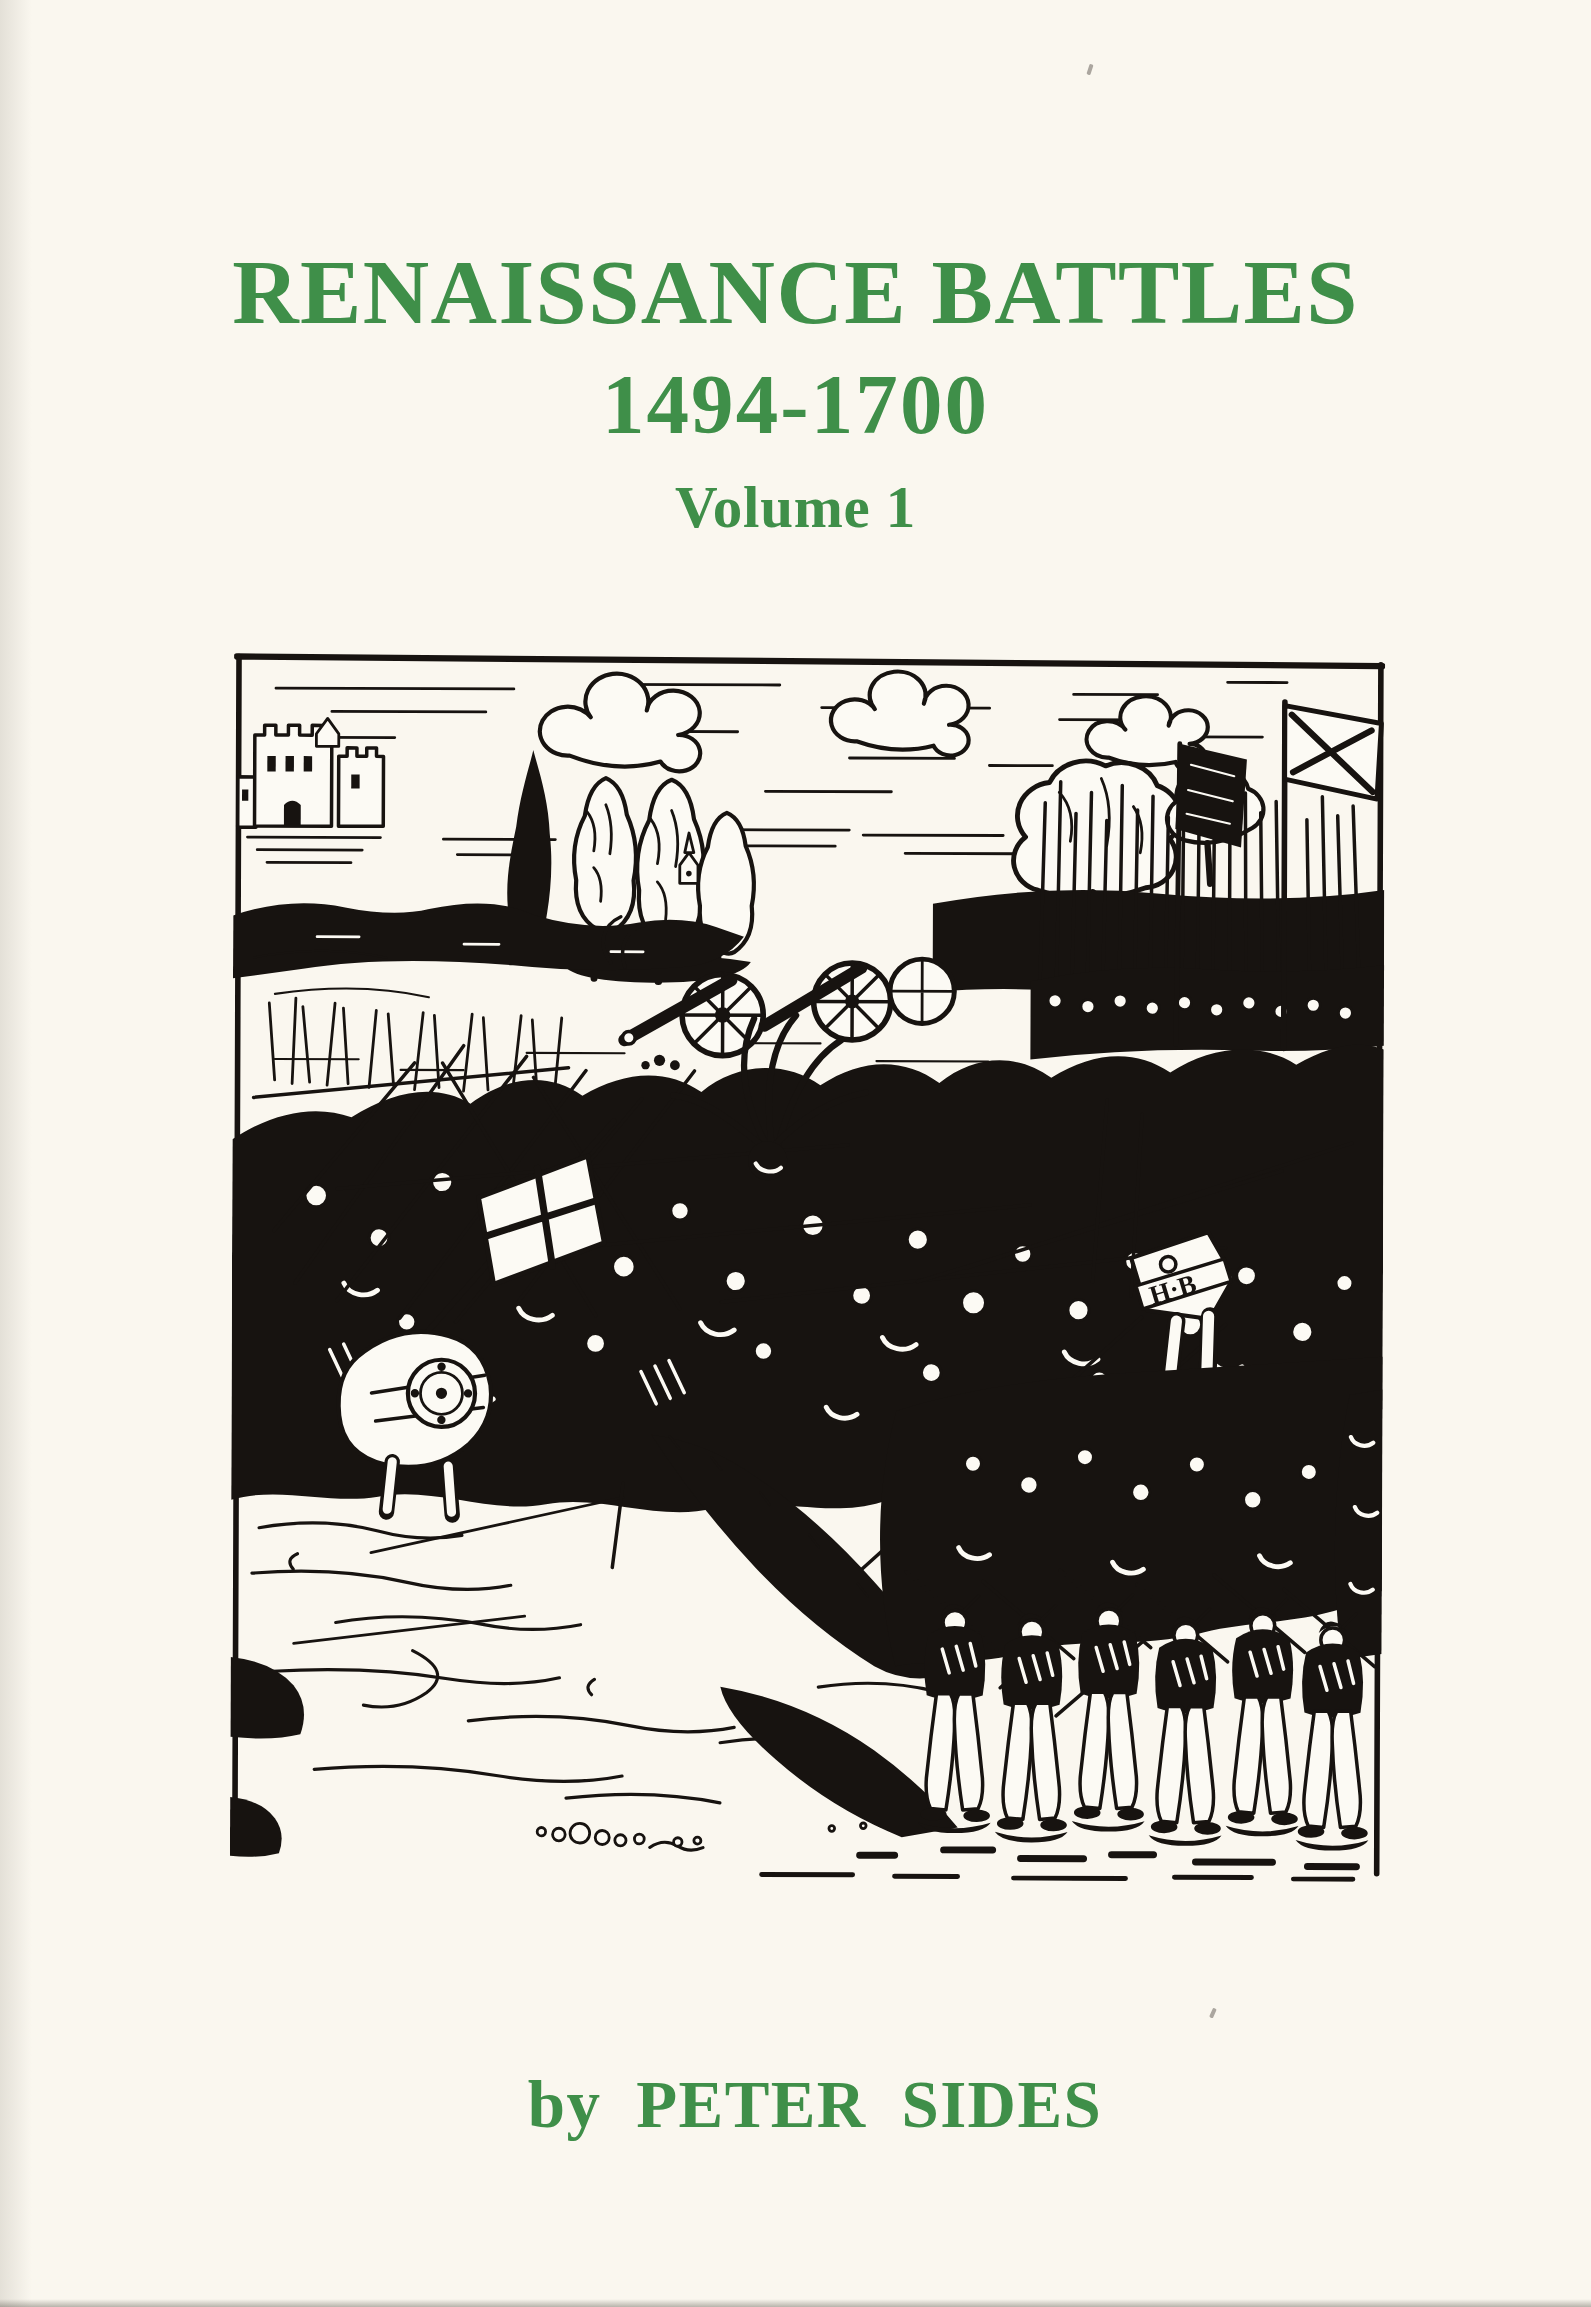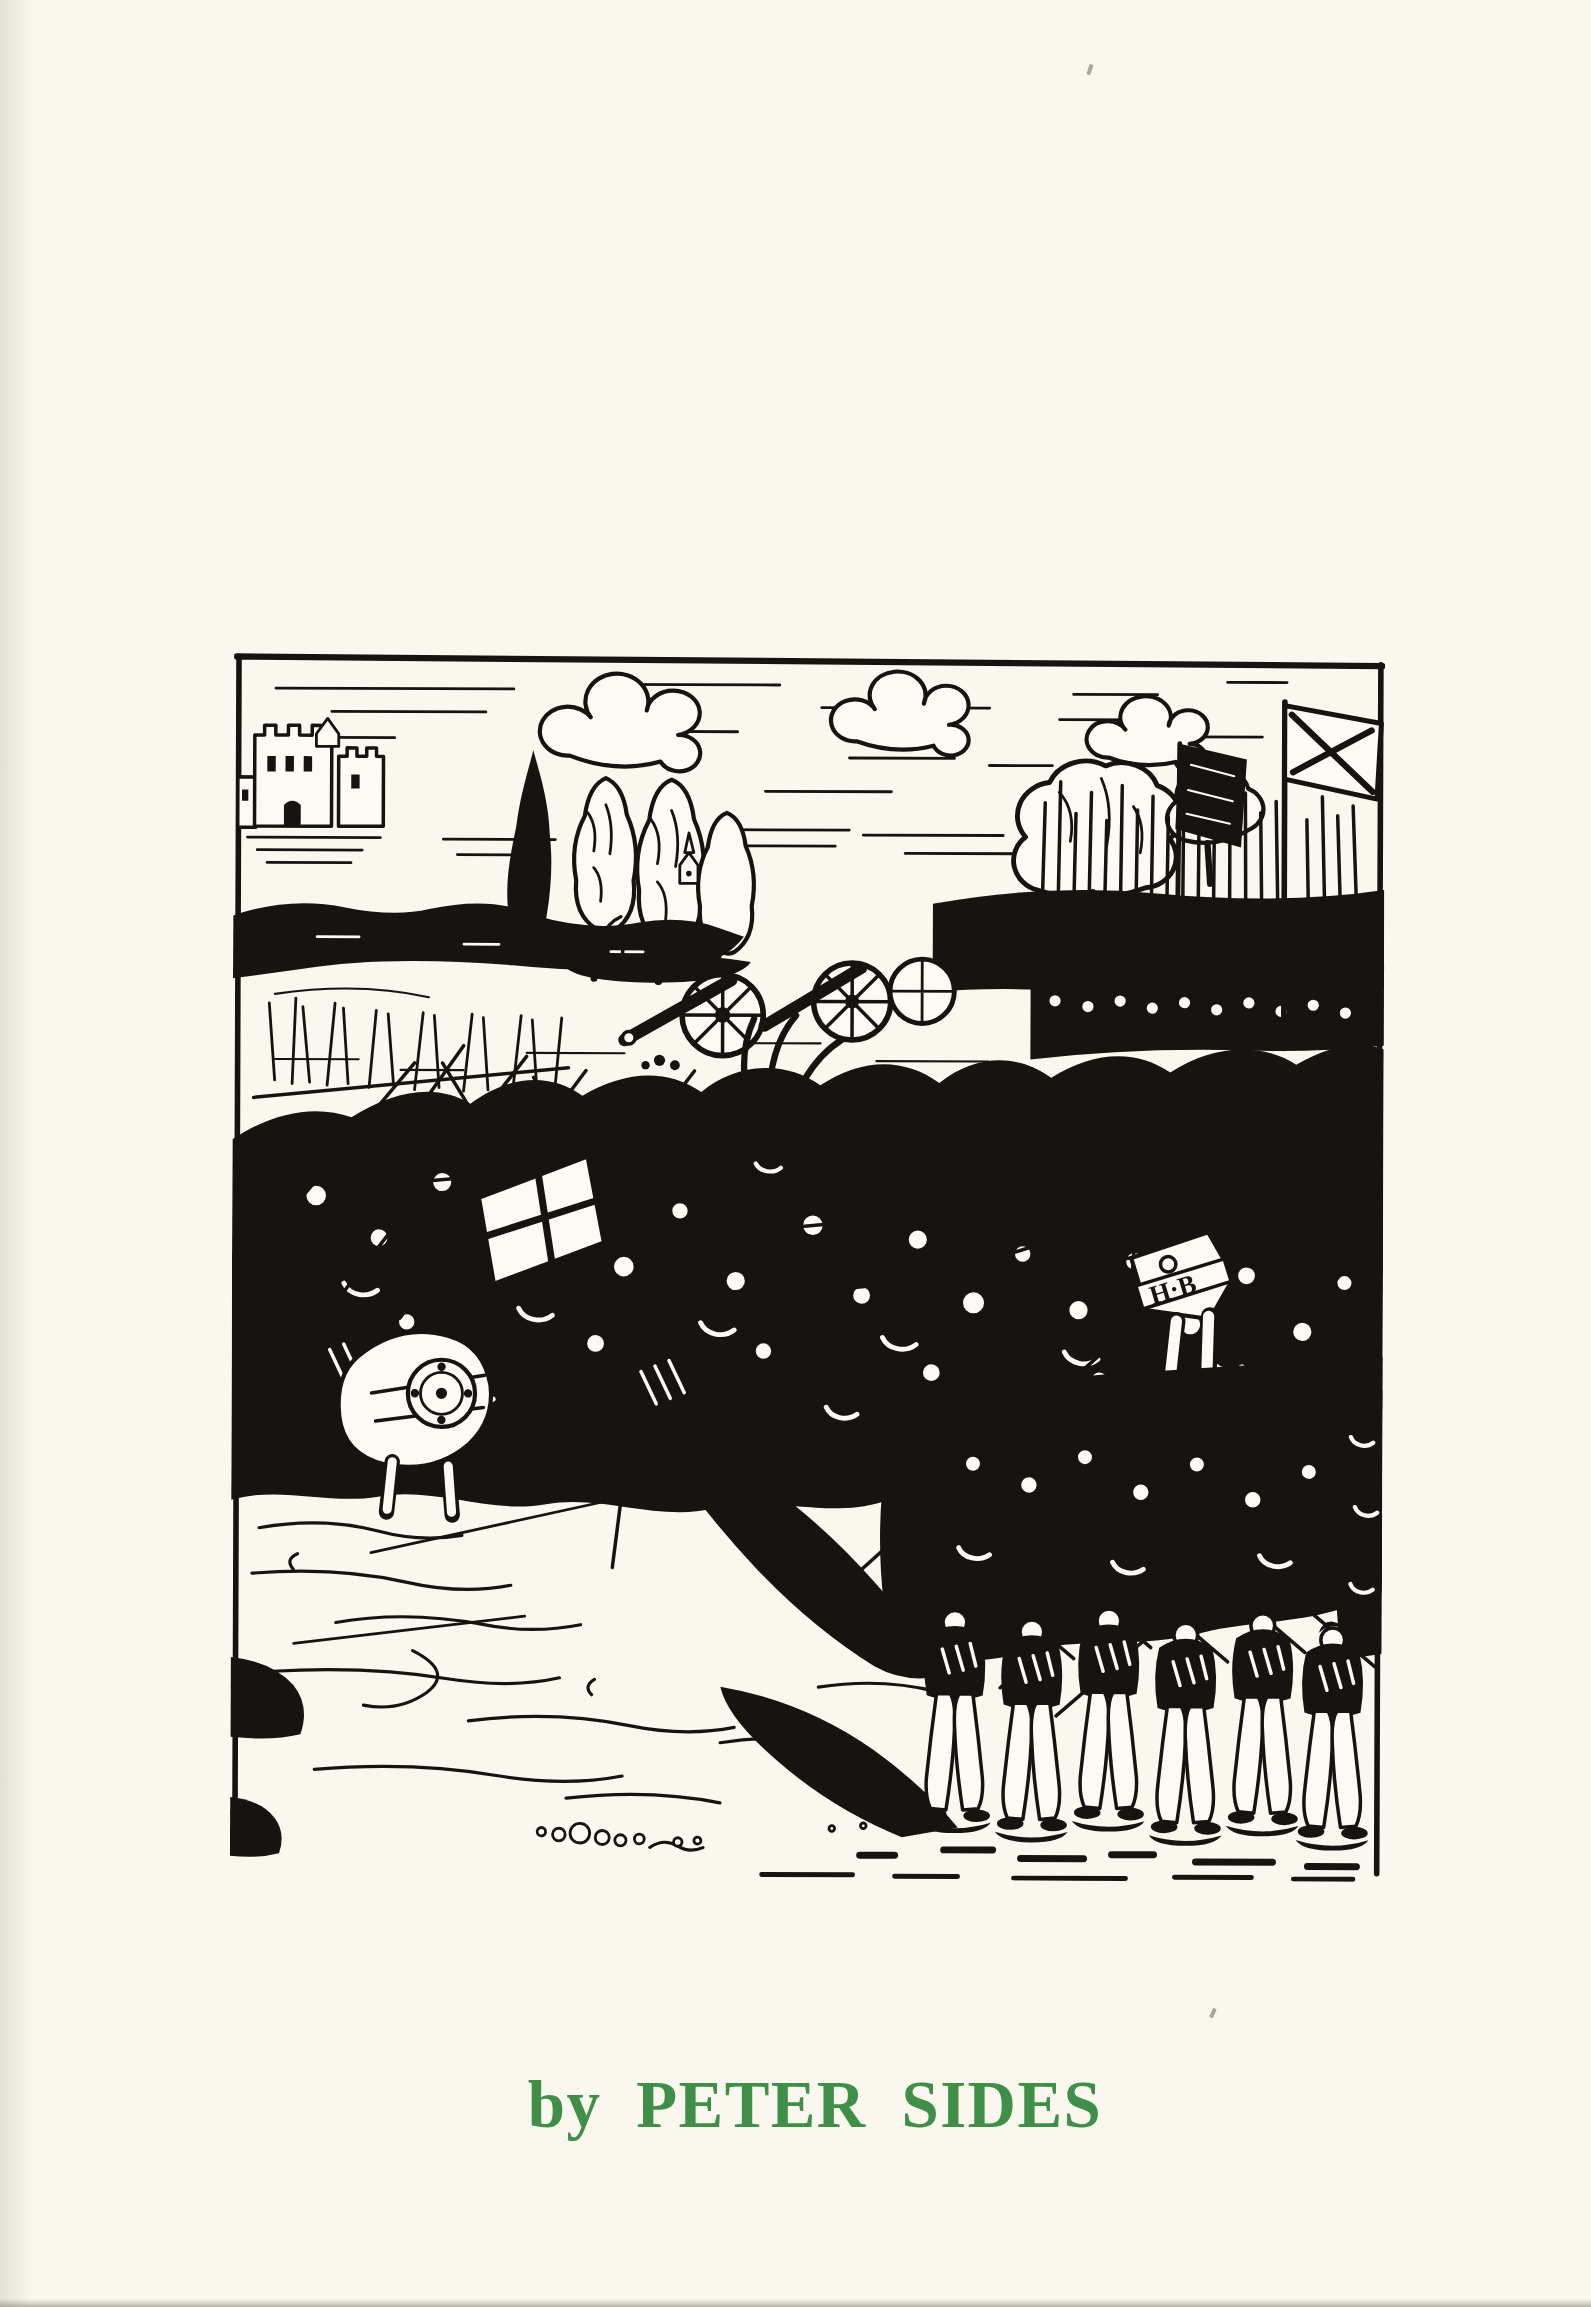--- a/index.html
+++ b/index.html
@@ -37,20 +37,25 @@
 </style>
 </head>
 <body>
 
 <div class="page">
   <div class="edge-left"></div>
   <div class="edge-bottom"></div>
   <div class="speck s1"></div>
   <div class="speck s2"></div>
 
+  <header class="titles">
+    <h1 class="title-main">RENAISSANCE BATTLES</h1>
+    <div class="title-years">1494-1700</div>
+    <div class="title-volume">Volume 1</div>
+  </header>
 
   <figure class="woodcut">
     <svg viewBox="0 0 1645 1755" xmlns="http://www.w3.org/2000/svg">
       <defs>
         <g id="soldier">
           <path class="k" d="M-70,-230 L60,-120" stroke-width="5"></path>
           <circle class="w" cx="0" cy="-158" r="17" stroke-width="5"></circle>
           <path class="f" d="M-20,-168 q20,-18 40,-2 q-6,-12 -20,-14 q-14,-2 -20,16 z"></path>
           <path class="k" d="M14,-176 L34,-196" stroke-width="4"></path>
           <path class="f" d="M-38,-140 q38,-26 76,0 q10,40 2,86 q-42,14 -80,0 q-8,-46 2,-86 z"></path>

